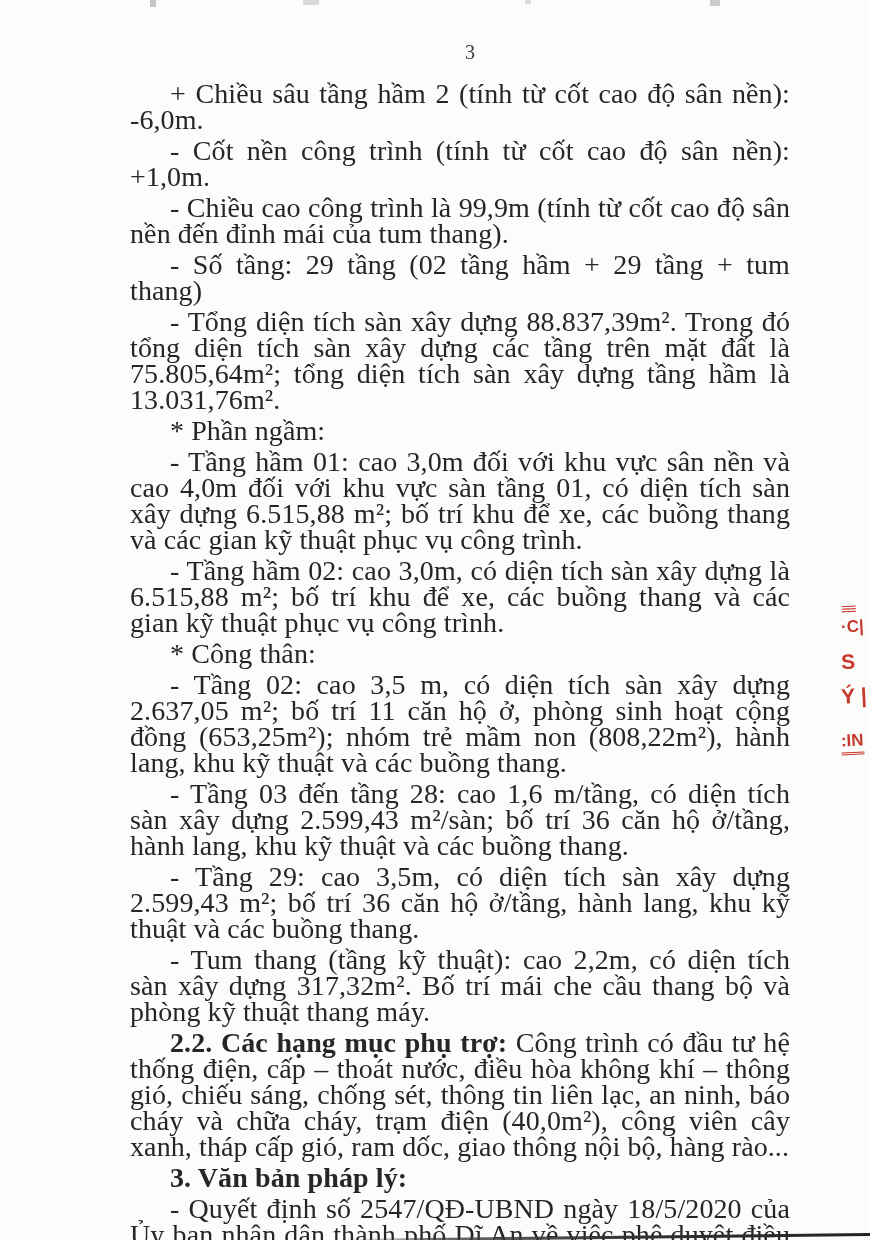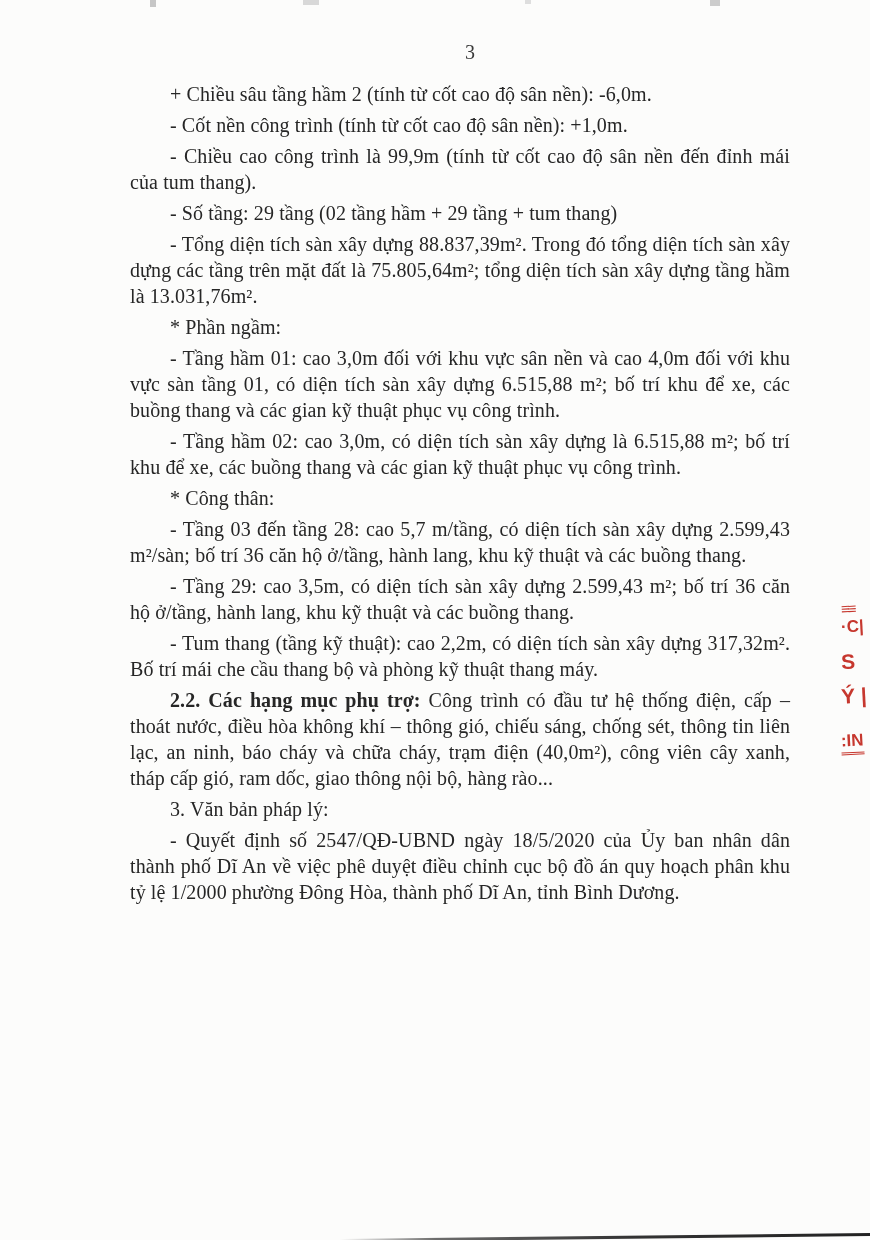--- a/index.html
+++ b/index.html
@@ -22,28 +22,28 @@
     color: #3a3a3a;
   }
 
   .text-column {
     width: 660px;
     margin-left: 130px;
   }
 
   .para {
     margin: 0 0 5px 0;
-    font-size: 20px;
+    font-size: 28px;
     line-height: 26px;
     text-align: justify;
     text-indent: 40px;
     letter-spacing: 0.1px;
   }
   .para.it   { }
-  .para.bold { font-weight: normal; }
+  .para.bold { font-weight: bold; }
   .bold-it   { font-weight: bold; }
 
   
   .stamp-frag {
     position: absolute;
     left: 841px;
     color: #c2271d;
     font-family: "Liberation Sans", sans-serif;
     font-weight: bold;
     white-space: nowrap;
@@ -81,21 +81,22 @@
   <div class="text-column">
     <p class="para">+ Chiều sâu tầng hầm 2 (tính từ cốt cao độ sân nền): -6,0m.</p>
     <p class="para">- Cốt nền công trình (tính từ cốt cao độ sân nền): +1,0m.</p>
     <p class="para">- Chiều cao công trình là 99,9m (tính từ cốt cao độ sân nền đến đỉnh mái của tum thang).</p>
     <p class="para">- Số tầng: 29 tầng (02 tầng hầm + 29 tầng + tum thang)</p>
     <p class="para">- Tổng diện tích sàn xây dựng 88.837,39m². Trong đó tổng diện tích sàn xây dựng các tầng trên mặt đất là 75.805,64m²; tổng diện tích sàn xây dựng tầng hầm là 13.031,76m².</p>
     <p class="para it">* Phần ngầm:</p>
     <p class="para">- Tầng hầm 01: cao 3,0m đối với khu vực sân nền và cao 4,0m đối với khu vực sàn tầng 01, có diện tích sàn xây dựng 6.515,88 m²; bố trí khu để xe, các buồng thang và các gian kỹ thuật phục vụ công trình.</p>
     <p class="para">- Tầng hầm 02: cao 3,0m, có diện tích sàn xây dựng là 6.515,88 m²; bố trí khu để xe, các buồng thang và các gian kỹ thuật phục vụ công trình.</p>
     <p class="para it">* Công thân:</p>
-    <p class="para">- Tầng 03 đến tầng 28: cao 5,7 m/tầng, có diện tích sàn xây dựng 2.599,43 m²/sàn; bố trí 36 căn hộ ở/tầng, hành lang, khu kỹ thuật và các buồng thang.</p>
+    <p class="para">- Tầng 02: cao 3,5 m, có diện tích sàn xây dựng 2.637,05 m²; bố trí 11 căn hộ ở, phòng sinh hoạt cộng đồng (653,25m²); nhóm trẻ mầm non (808,22m²), hành lang, khu kỹ thuật và các buồng thang.</p>
+    <p class="para">- Tầng 03 đến tầng 28: cao 1,6 m/tầng, có diện tích sàn xây dựng 2.599,43 m²/sàn; bố trí 36 căn hộ ở/tầng, hành lang, khu kỹ thuật và các buồng thang.</p>
     <p class="para">- Tầng 29: cao 3,5m, có diện tích sàn xây dựng 2.599,43 m²; bố trí 36 căn hộ ở/tầng, hành lang, khu kỹ thuật và các buồng thang.</p>
     <p class="para">- Tum thang (tầng kỹ thuật): cao 2,2m, có diện tích sàn xây dựng 317,32m². Bố trí mái che cầu thang bộ và phòng kỹ thuật thang máy.</p>
     <p class="para"><span class="bold-it">2.2. Các hạng mục phụ trợ:</span><span> Công trình có đầu tư hệ thống điện, cấp – thoát nước, điều hòa không khí – thông gió, chiếu sáng, chống sét, thông tin liên lạc, an ninh, báo cháy và chữa cháy, trạm điện (40,0m²), công viên cây xanh, tháp cấp gió, ram dốc, giao thông nội bộ, hàng rào...</span></p>
     <p class="para bold">3. Văn bản pháp lý:</p>
     <p class="para">- Quyết định số 2547/QĐ-UBND ngày 18/5/2020 của Ủy ban nhân dân thành phố Dĩ An về việc phê duyệt điều chỉnh cục bộ đồ án quy hoạch phân khu tỷ lệ 1/2000 phường Đông Hòa, thành phố Dĩ An, tỉnh Bình Dương.</p>
   </div>
 
   <span class="stamp-frag sf1">≡≡</span>
   <span class="stamp-frag sf2">·C|</span>
   <span class="stamp-frag sf3">S</span>

